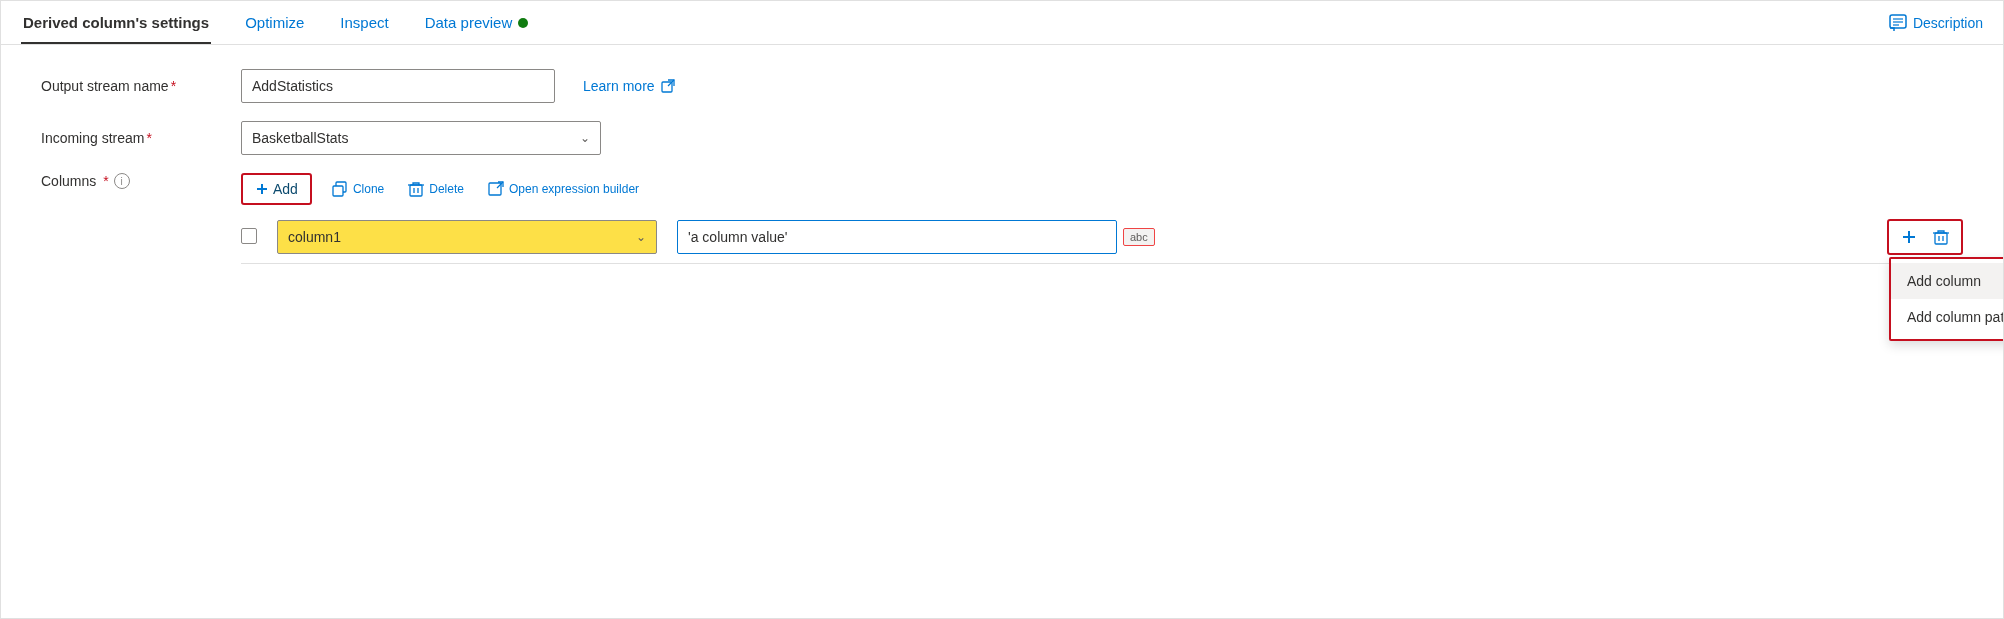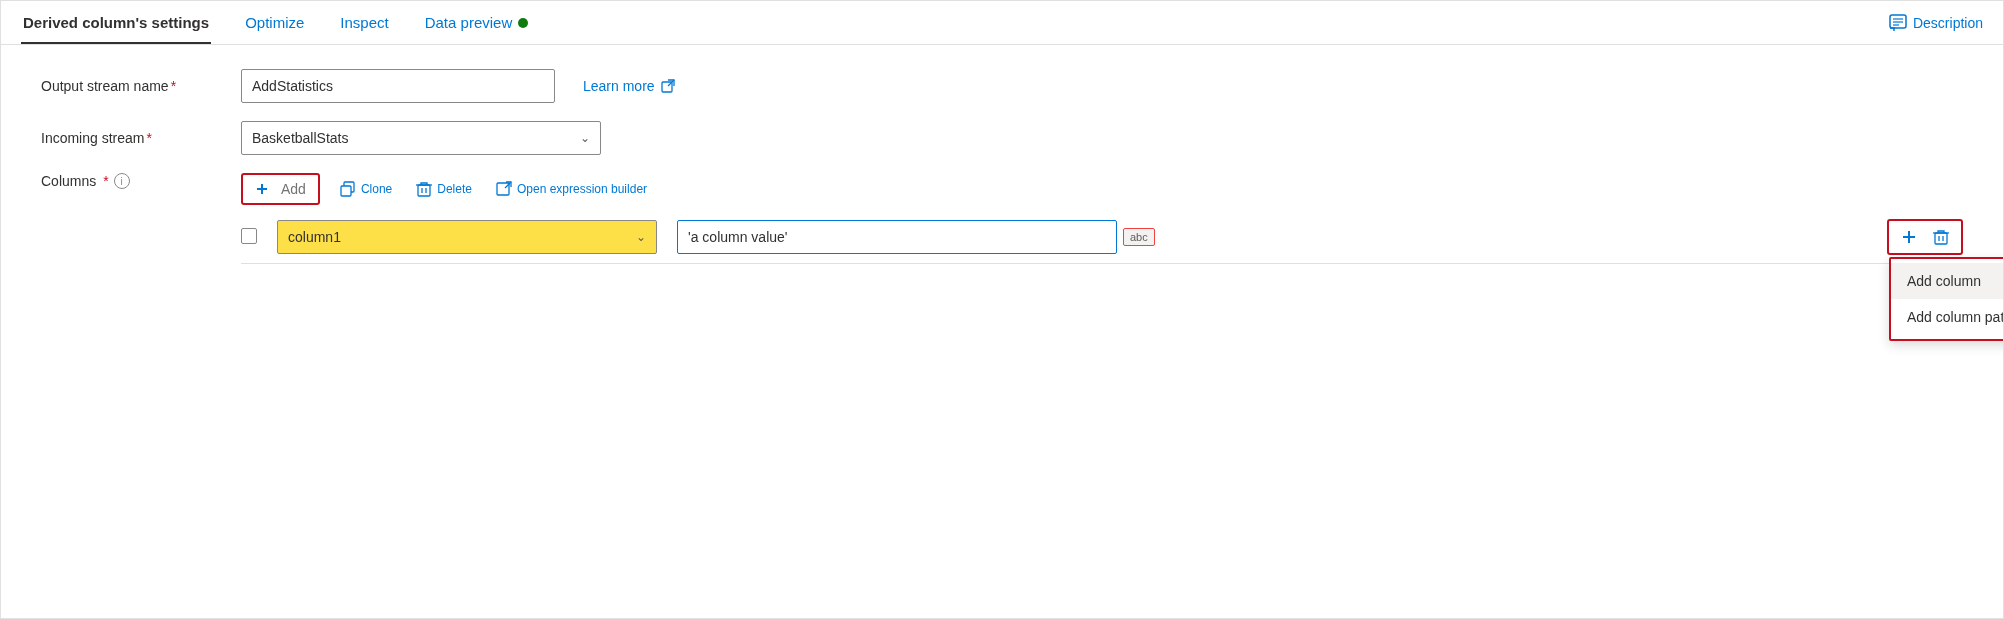--- a/index.html
+++ b/index.html
@@ -393,21 +393,21 @@
           <span>Columns</span>
             <span class="required-star">*</span>
           <span class="info-icon">i</span>
         </div>
 
         <div style="flex:1;">
 
           <div style="display:flex; align-items:center; margin-bottom:6px;">
 
             <div class="add-btn-wrapper">
-              <button class="toolbar-btn" style="color:#737373; font-size:14px; gap:12px;">
+              <button class="toolbar-btn" style="color:#0c4a6e; font-size:14px; gap:4px;">
                 <svg width="14" height="14" viewBox="0 0 14 14" fill="none">
                   <line x1="7" y1="2" x2="7" y2="12" stroke="#0078d4" stroke-width="2"></line>
                   <line x1="2" y1="7" x2="12" y2="7" stroke="#0078d4" stroke-width="2"></line>
                 </svg>
                 <span>Add</span>
               </button>
             </div>
 
             <button class="toolbar-btn" style="margin-left:8px;">
               <svg width="16" height="16" viewBox="0 0 16 16" fill="none">

